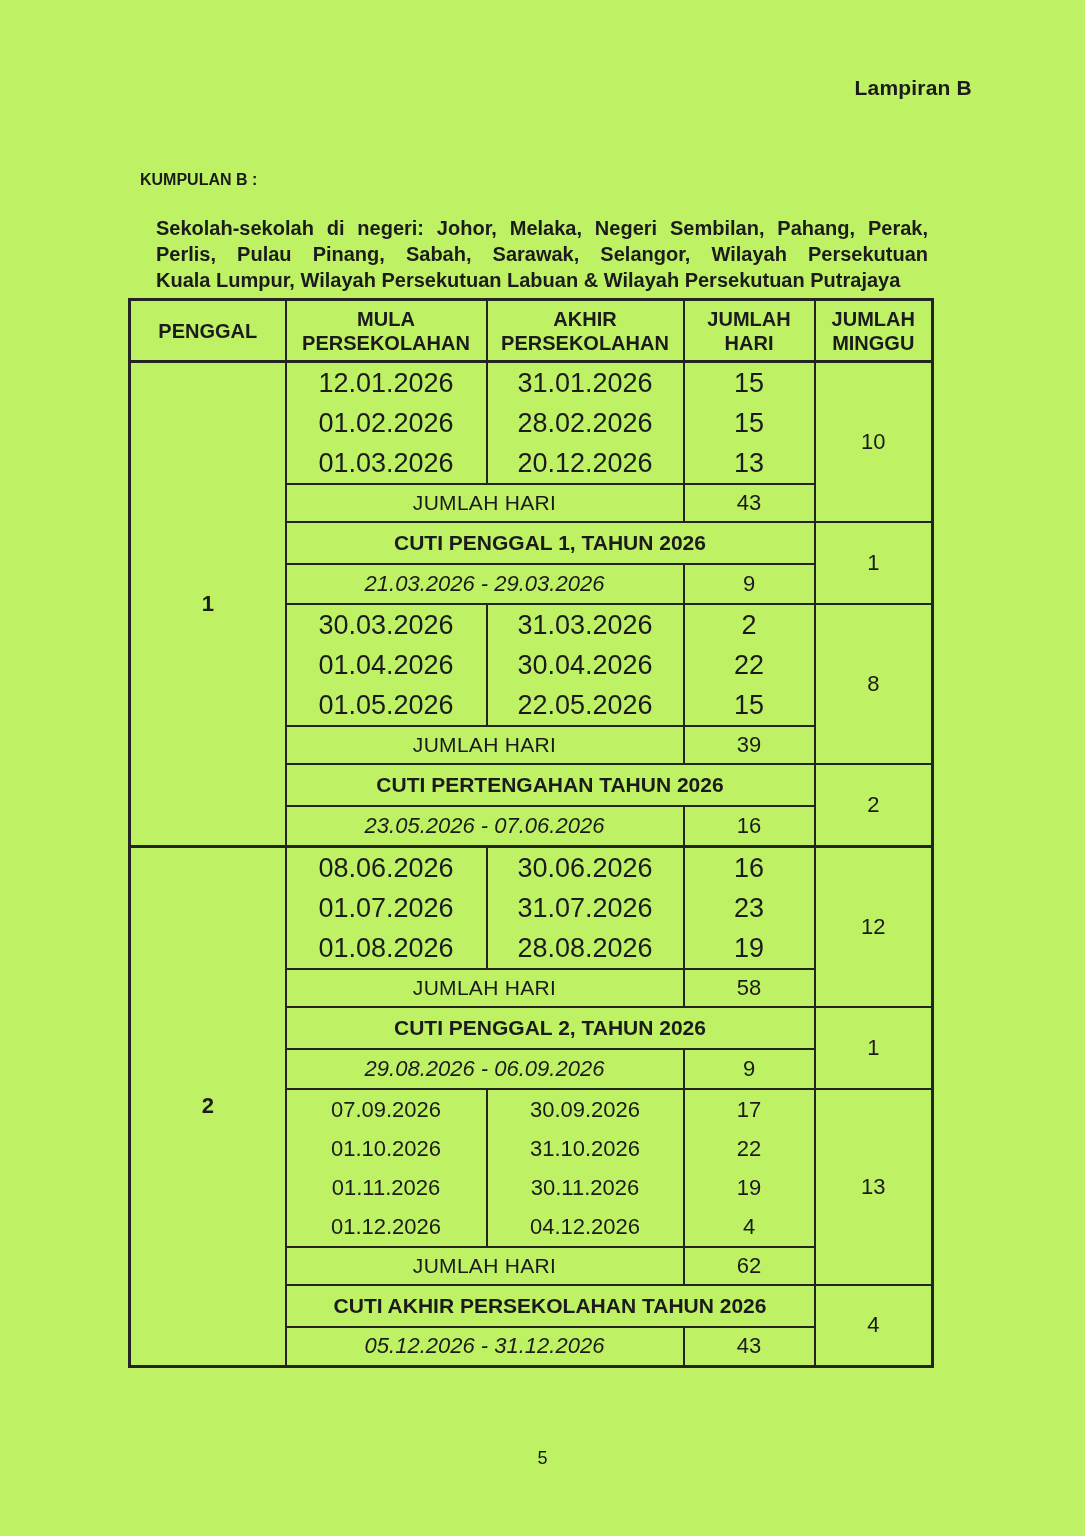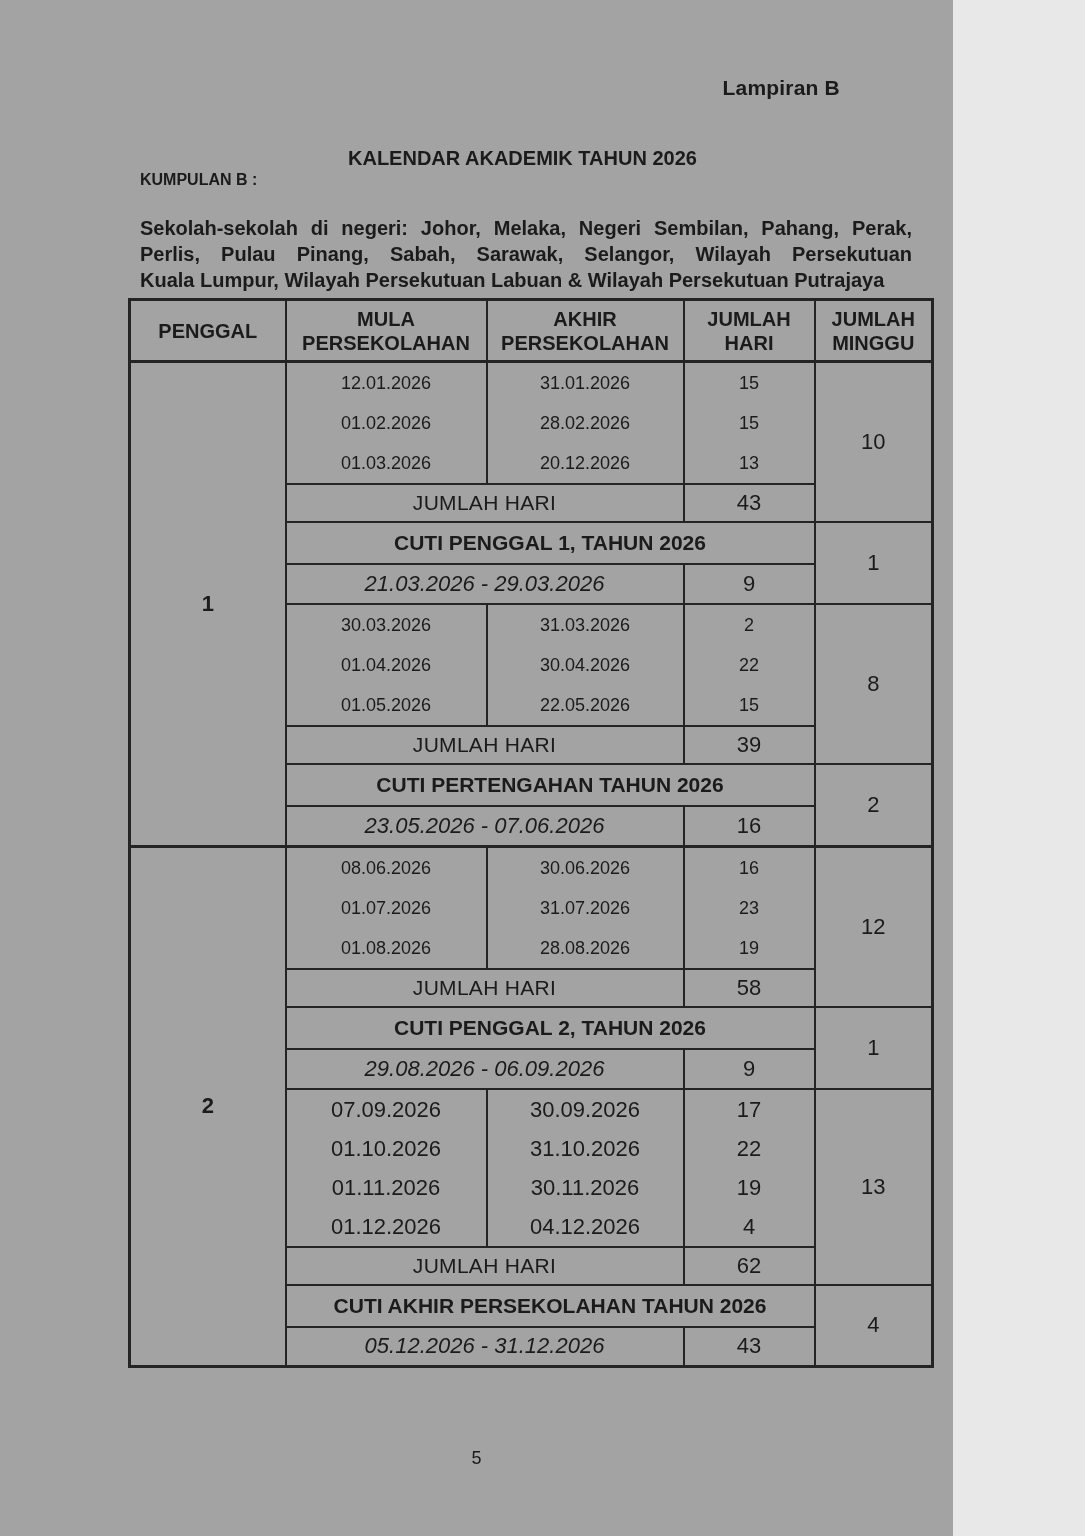--- a/index.html
+++ b/index.html
@@ -2,23 +2,23 @@
 <html><head>
 <meta charset="utf-8">
 <style>
   html, body {
     margin: 0;
     padding: 0;
     background: #e8e8e8;
   }
   .page {
     position: relative;
-    width: 953px;
+    width: 1085px;
     height: 1536px;
-    background: #a3a3a3;
+    background: #bef264;
     font-family: "Liberation Sans", "DejaVu Sans", sans-serif;
     color: #1b1b1b;
     overflow: hidden;
   }
   .lampiran {
     position: absolute;
     top: 76px;
     right: 113px;
     font-size: 21px;
     font-weight: bold;
@@ -34,21 +34,21 @@
   .group-label {
     position: absolute;
     top: 171px;
     left: 140px;
     font-size: 16px;
     font-weight: bold;
   }
   .description {
     position: absolute;
     top: 215px;
-    left: 140px;
+    left: 156px;
     width: 772px;
     font-size: 20px;
     font-weight: bold;
     line-height: 26px;
   }
   .desc-line {
     text-align: justify;
     text-align-last: justify;
     white-space: normal;
   }
@@ -85,21 +85,21 @@
   tr.r-cuti   { height: 42px;  }
   tr.r-range  { height: 40px;  }
   tr.penggal-start td { border-top: 3px solid #242424; }
 
   .penggal-cell {
     font-size: 22px;
     font-weight: bold;
   }
   .dl {
     line-height: 40px;
-    font-size: 18px;
+    font-size: 27px;
     font-weight: normal;
   }
   .dl4 {
     line-height: 39px;
     font-size: 22px;
     font-weight: normal;
   }
   .num {
     font-size: 22px;
     font-weight: normal;
@@ -132,21 +132,20 @@
     font-weight: normal;
   }
 </style>
 </head>
 <body>
 
 <div class="page">
 
   <div class="lampiran">Lampiran B</div>
 
-  <div class="doc-title">KALENDAR AKADEMIK TAHUN 2026</div>
 
   <div class="group-label">KUMPULAN B :</div>
 
   <div class="description">
     <div class="desc-line">Sekolah-sekolah di negeri: Johor, Melaka, Negeri Sembilan, Pahang, Perak,</div>
     <div class="desc-line">Perlis, Pulau Pinang, Sabah, Sarawak, Selangor, Wilayah Persekutuan</div>
     <div class="desc-line last">Kuala Lumpur, Wilayah Persekutuan Labuan &amp; Wilayah Persekutuan Putrajaya</div>
   </div>
 
   <table class="cal">

